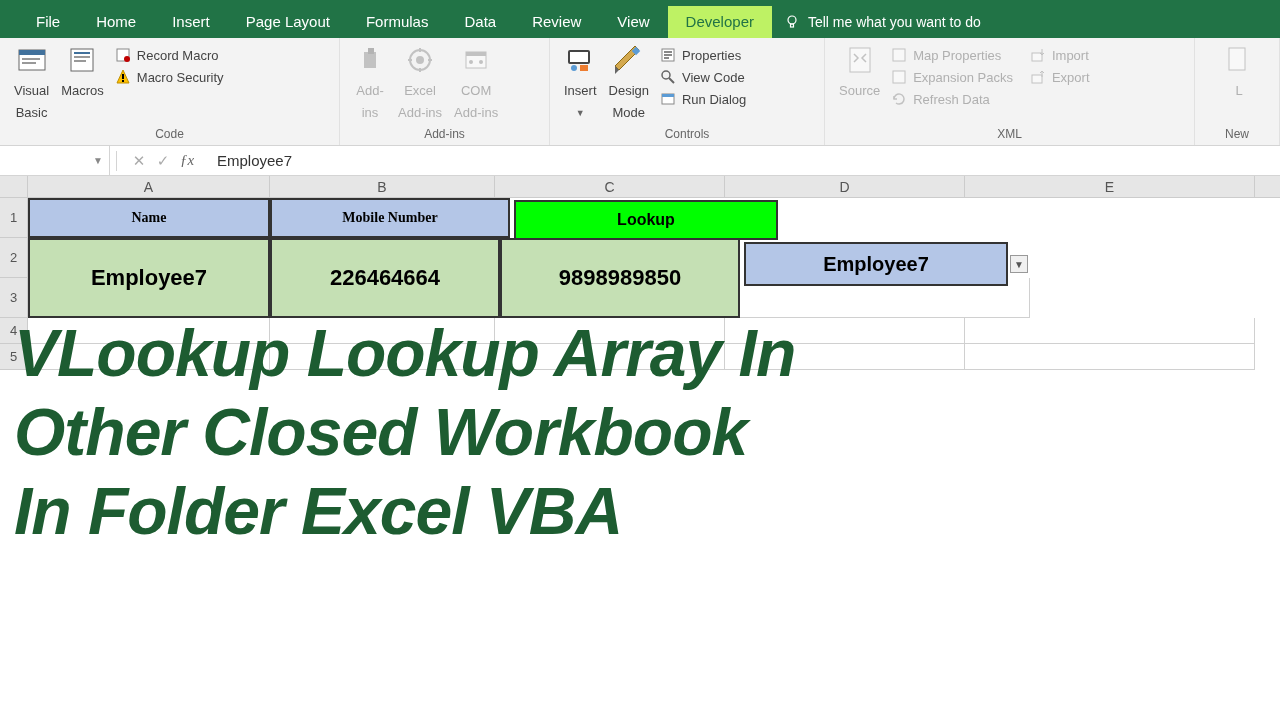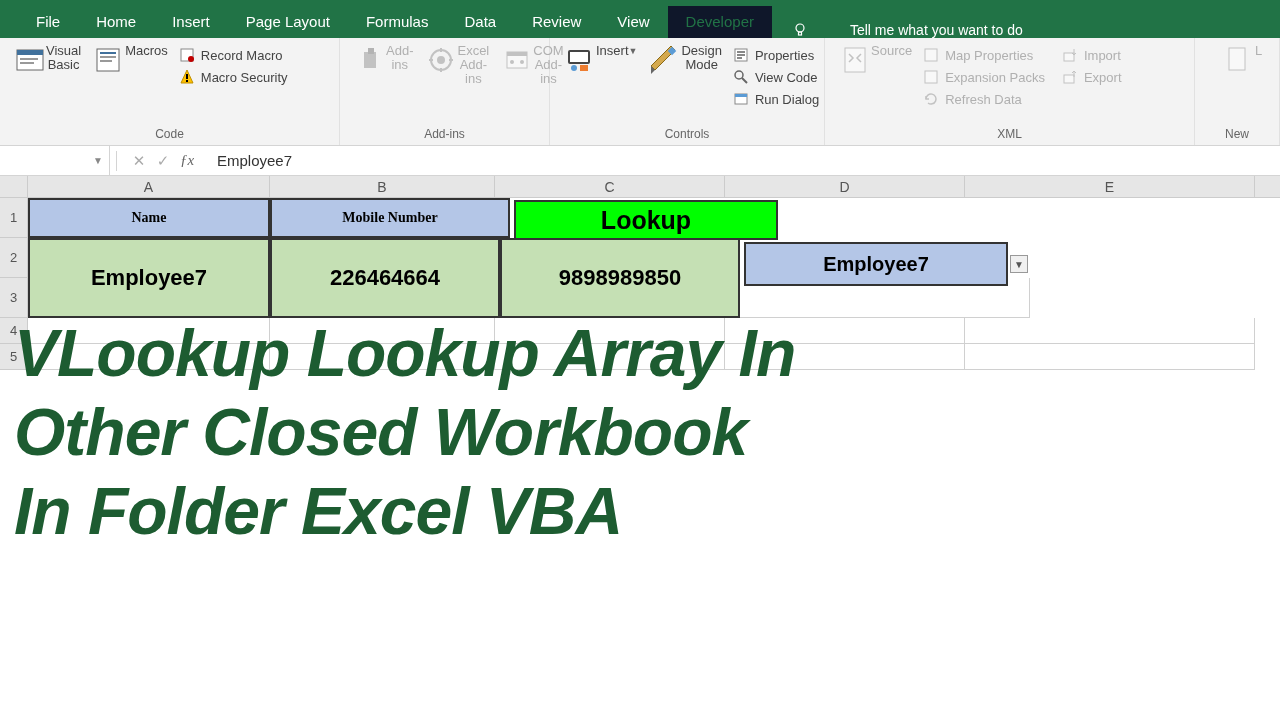--- a/index.html
+++ b/index.html
@@ -2,32 +2,32 @@
 <html><head>
 <meta charset="utf-8">
 <style>
 * { margin: 0; padding: 0; box-sizing: border-box; font-family: 'Segoe UI', Arial, sans-serif; }
 body { background: #fff; width: 1280px; height: 720px; overflow: hidden; }
 
 
 .titlebar { height: 6px; background: #217346; }
 
 
-.ribbon-tabs { display: flex; background: #217346; height: 32px; align-items: flex-end; padding-left: 18px; }
+.ribbon-tabs { display: flex; background: #217346; height: 32px; align-items: center; padding-left: 18px; }
 .ribbon-tab { color: #fff; padding: 0 18px; height: 32px; line-height: 32px; font-size: 15px; cursor: pointer; }
-.ribbon-tab.active { background: #0f172a; color: #217346; font-weight: 400; }
-.tell-me { display: flex; align-items: center; color: #fff; padding-left: 20px; font-size: 14px; gap: 34px; }
+.ribbon-tab.active { background: #bef264; color: #217346; font-weight: 400; }
+.tell-me { display: flex; align-items: center; color: #fff; padding-left: 12px; font-size: 14px; }
 .tell-me .bulb { margin-right: 8px; }
 
 
 .ribbon { display: flex; background: #f3f3f3; border-bottom: 1px solid #d4d4d4; height: 108px; }
 .ribbon-group { border-right: 1px solid #e1e1e1; padding: 2px 8px 0 8px; display: flex; flex-direction: column; justify-content: space-between; }
 .group-content { display: flex; align-items: flex-start; flex: 1; }
 .group-label { text-align: center; font-size: 12px; color: #666; padding: 2px 0 4px 0; }
-.big-btn { display: flex; flex-direction: row; align-items: flex-start; padding: 4px 6px 0 6px; cursor: pointer; font-size: 13px; color: #444; text-align: center; line-height: 14px; }
+.big-btn { display: flex; flex-direction: column; align-items: center; padding: 4px 6px 0 6px; cursor: pointer; font-size: 13px; color: #444; text-align: center; line-height: 22px; }
 .big-btn .ico { width: 32px; height: 32px; margin-bottom: 4px; display: flex; align-items: center; justify-content: center; }
 .small-list { display: flex; flex-direction: column; padding-top: 4px; }
 .small-item { display: flex; align-items: center; font-size: 13px; color: #444; padding: 2px 4px; cursor: pointer; white-space: nowrap; }
 .small-item .sico { width: 18px; height: 18px; margin-right: 5px; display:flex; align-items:center; justify-content:center; }
 .disabled { color: #b0b0b0 !important; }
 .disabled svg { opacity: 0.45; }
 .big-btn.disabled { color:#b0b0b0; }
 
 
 .formula-bar { display: flex; align-items: center; height: 30px; border-bottom: 1px solid #d4d4d4; background: #fff; }
@@ -59,21 +59,21 @@
 .r2 { height: 40px; }
 .r3 { height: 40px; }
 .r4 { height: 26px; }
 .r5 { height: 26px; }
 
 
 .hdr-cell { background: #b4c6e7; border: 2px solid #333; font-family: 'Times New Roman', serif; font-weight: bold; font-size: 14px; }
 .data-cell { background: #c5e0b4; border: 2px solid #333; font-size: 22px; font-weight: bold; }
 
 
-.lookup-btn { background: #00ff00; border: 2px solid #333; font-family: 'Times New Roman', serif; font-weight: bold; font-size: 25px; color: #000; }
+.lookup-btn { background: #00ff00; border: 2px solid #333; font-family: 'Times New Roman', serif; font-weight: bold; font-size: 16px; color: #000; }
 .lookup-val { background: #b4c6e7; border: 2px solid #333; font-family: 'Calibri', sans-serif; font-weight: bold; font-size: 20px; }
 .dd-arrow { position: absolute; right: -22px; top: 50%; transform: translateY(-50%); width: 18px; height: 18px; background: #f0f0f0; border: 1px solid #999; display: flex; align-items: center; justify-content: center; font-size: 10px; color: #555; }
 
 
 .overlay-text { position: absolute; left: 14px; top: 295px; font-family: Arial, sans-serif; font-size: 66px; font-weight: bold; font-style: italic; color: #1d5c31; line-height: 1.2; white-space: pre-line; letter-spacing: -1px; margin-top: 19px; }
 
 svg { display: block; }
 </style>
 </head>
 <body>

